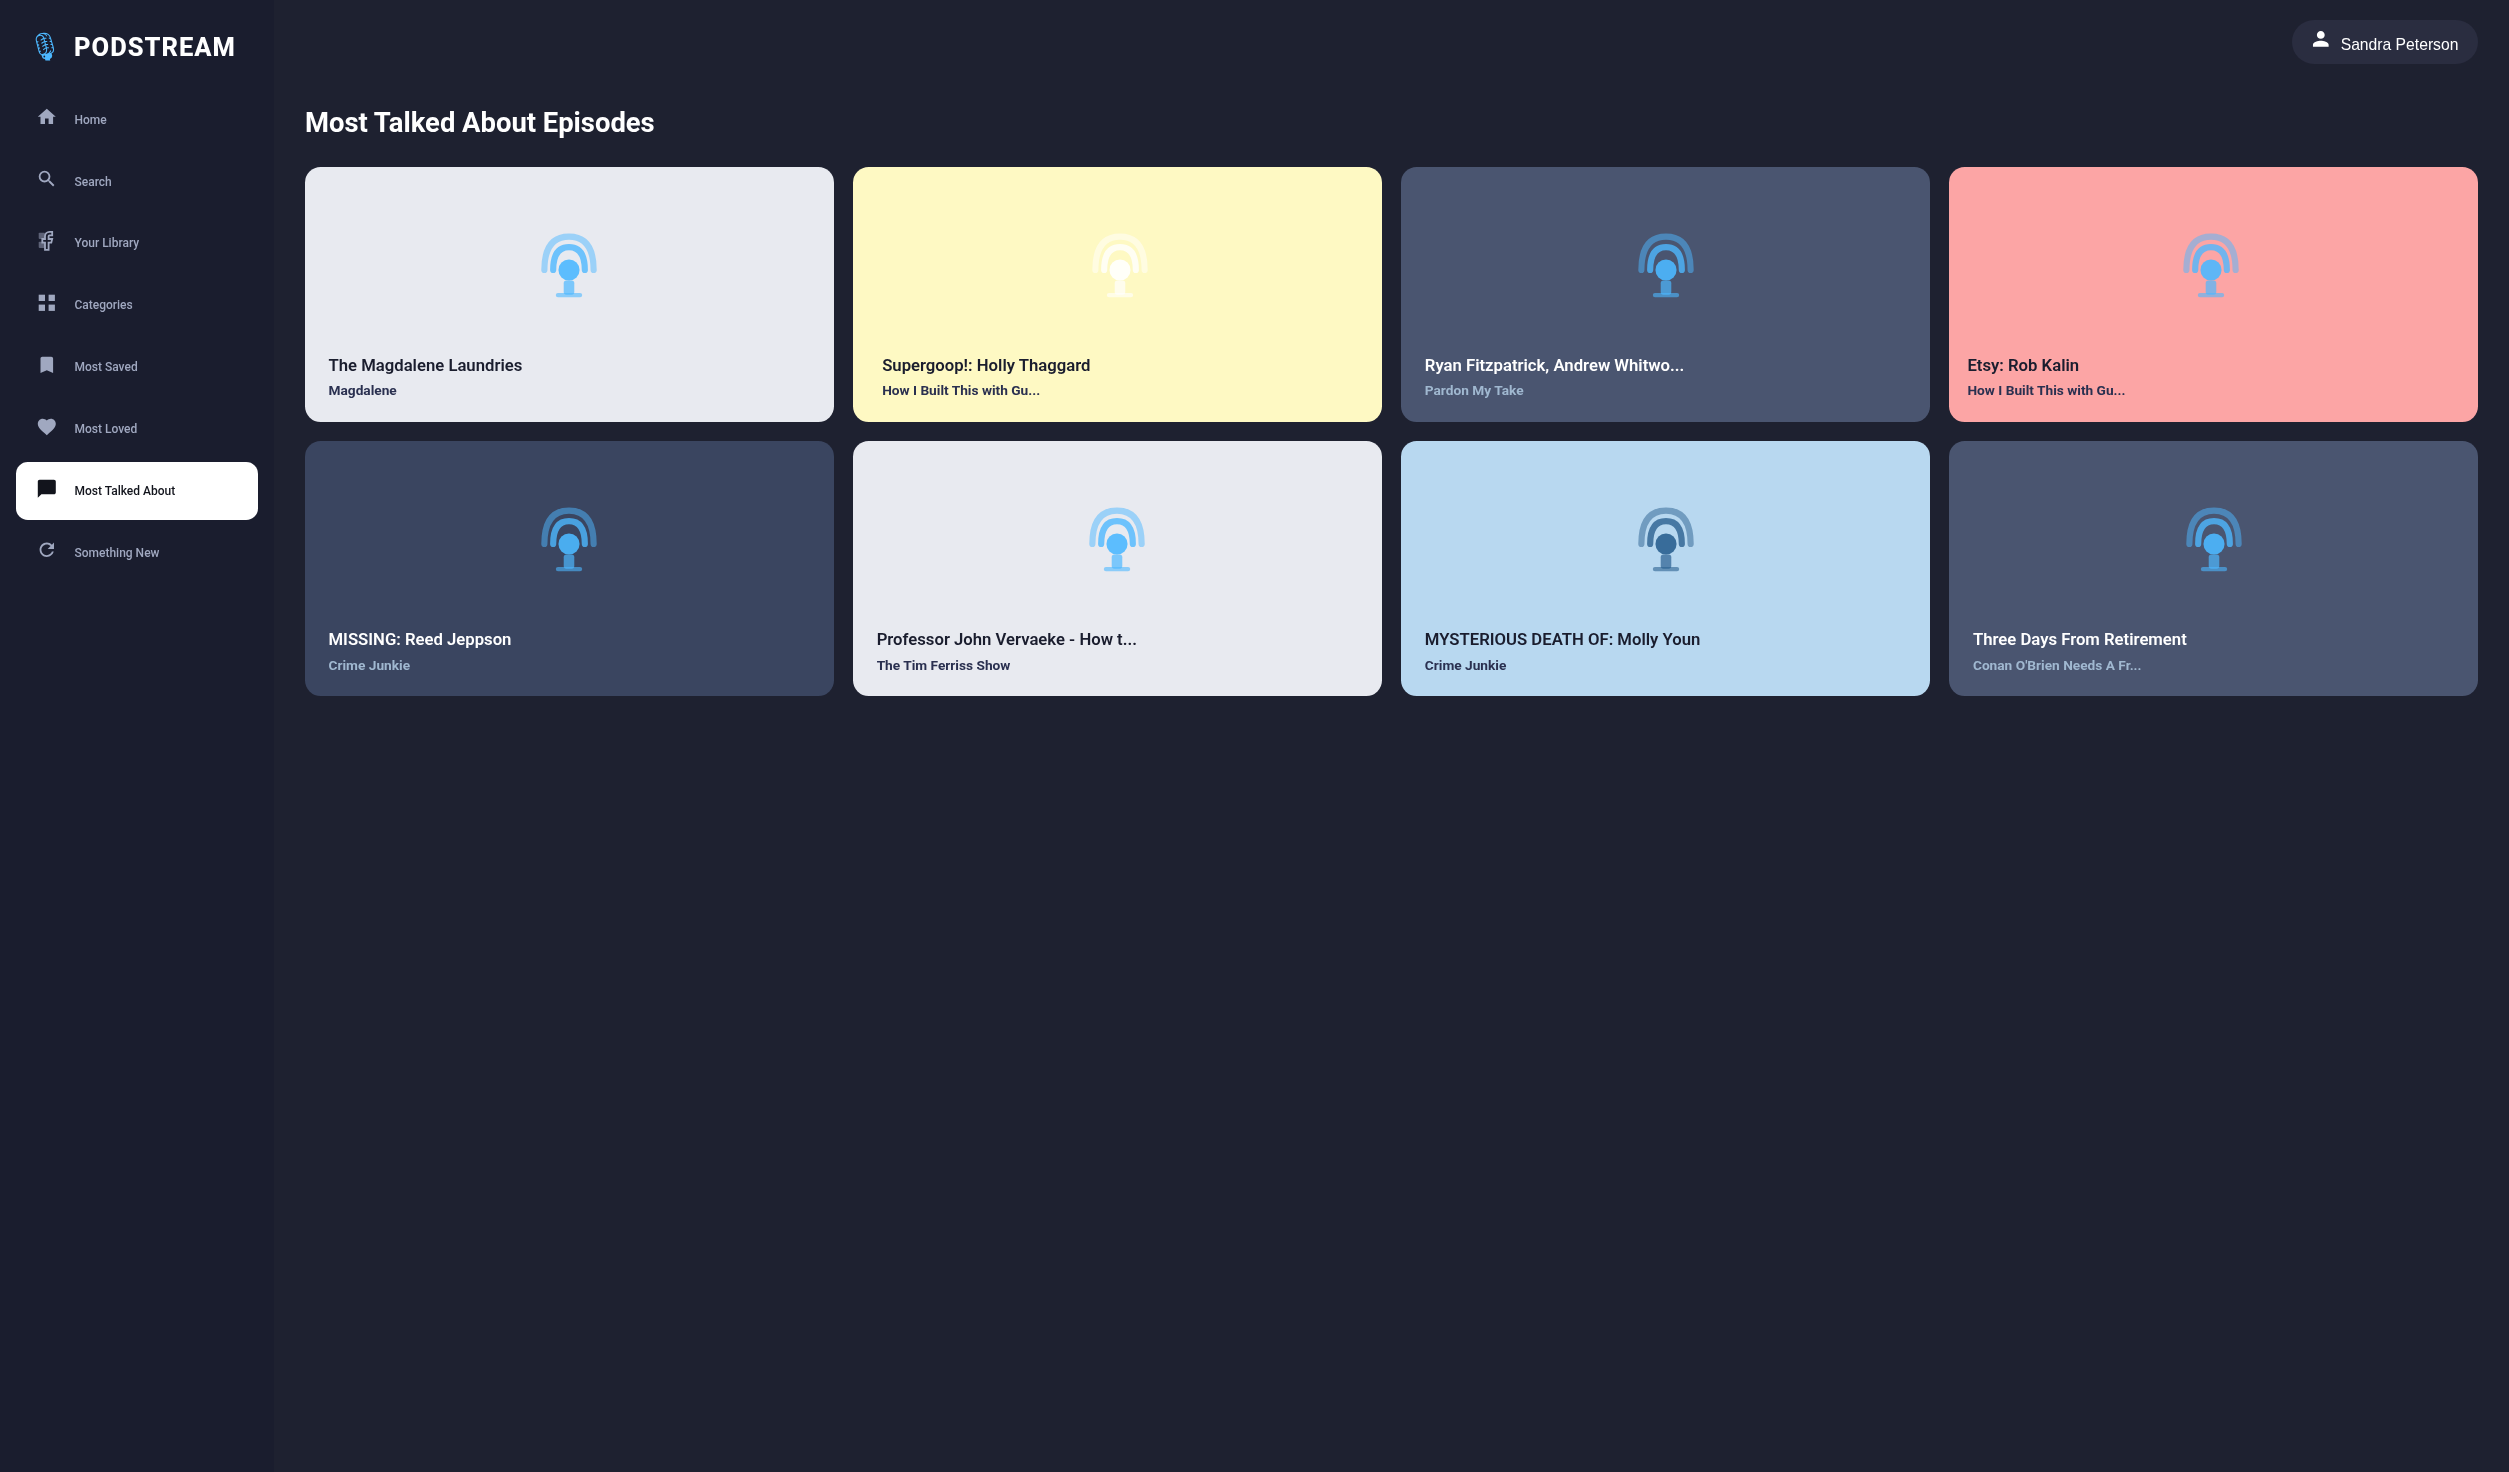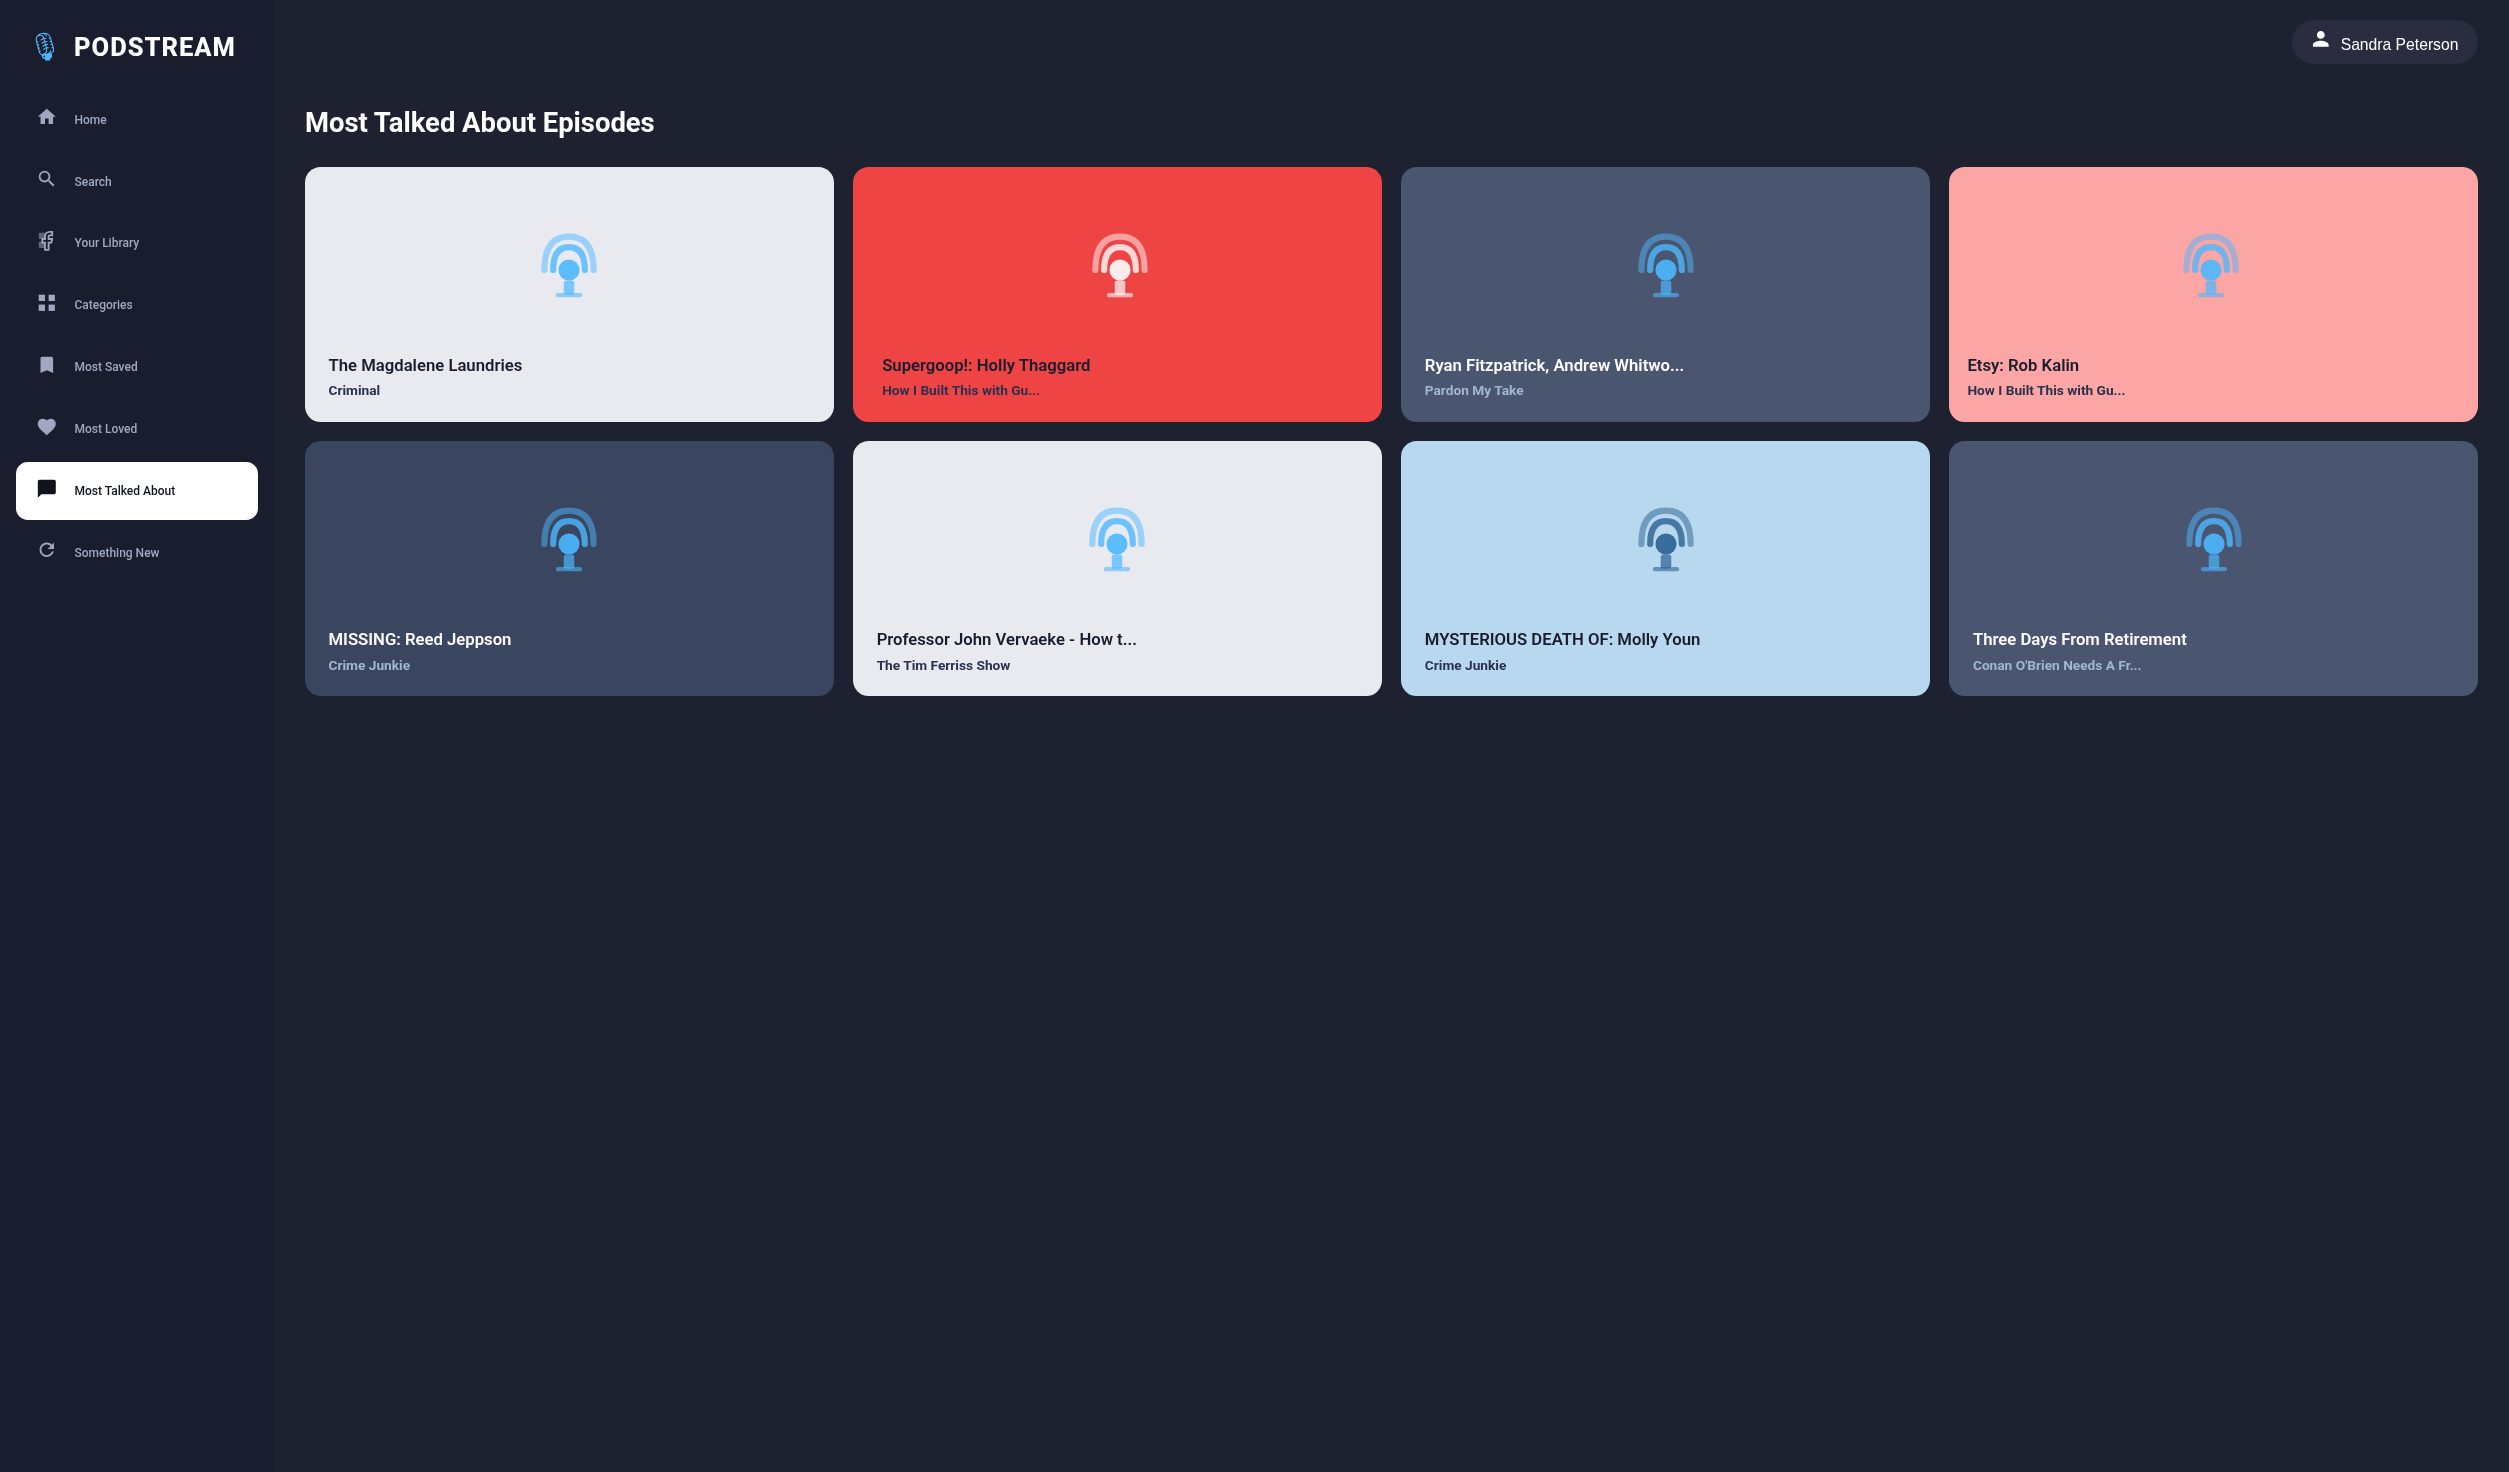--- a/index.html
+++ b/index.html
@@ -137,21 +137,21 @@
       padding: 23.5px;
       display: flex;
       flex-direction: column;
       align-items: flex-end;
       cursor: pointer;
       transition: transform 0.2s;
       min-height: 255px;
     }
 
     .card-bg-white { background: #e8eaf0; }
-    .card-bg-blue { background: #ef4444; padding-left: 29px; }
+    .card-bg-blue { background: #fef9c3; padding-left: 29px; }
     .card-bg-darkblue { background: #4a5570; }
     .card-bg-lightgray { background: #fca5a5; padding-left: 18px; }
     .card-bg-slate { background: #3a4560; }
     .card-bg-lightblue { background: #b8d8f0; }
 
     .podcast-icon-wrapper {
       width: 100%;
       display: flex;
       justify-content: center;
       margin-bottom: 19.6px;
@@ -309,21 +309,21 @@
             </defs>
             <circle cx="50" cy="58" r="12" fill="#4db8ff" opacity="0.9"></circle>
             <path d="M32 58 Q32 32 50 32 Q68 32 68 58" fill="none" stroke="#4db8ff" stroke-width="7" stroke-linecap="round" opacity="0.8"></path>
             <path d="M22 58 Q22 20 50 20 Q78 20 78 58" fill="none" stroke="#4db8ff" stroke-width="7" stroke-linecap="round" opacity="0.5"></path>
             <rect x="44" y="70" width="12" height="16" rx="3" fill="#4db8ff" opacity="0.7"></rect>
             <rect x="35" y="84" width="30" height="5" rx="2.5" fill="#4db8ff" opacity="0.6"></rect>
           </svg>
         </div>
         <div class="card-info">
           <div class="card-title">The Magdalene Laundries</div>
-          <div class="card-subtitle">Criminal</div>
+          <div class="card-subtitle">Magdalene</div>
         </div>
       </div>
 
       <div class="card card-bg-blue">
         <div class="podcast-icon-wrapper">
           <svg class="podcast-svg" viewBox="0 0 100 100">
             <circle cx="50" cy="58" r="12" fill="#ffffff" opacity="0.9"></circle>
             <path d="M32 58 Q32 32 50 32 Q68 32 68 58" fill="none" stroke="#ffffff" stroke-width="7" stroke-linecap="round" opacity="0.8"></path>
             <path d="M22 58 Q22 20 50 20 Q78 20 78 58" fill="none" stroke="#ffffff" stroke-width="7" stroke-linecap="round" opacity="0.5"></path>
             <rect x="44" y="70" width="12" height="16" rx="3" fill="#ffffff" opacity="0.7"></rect>

